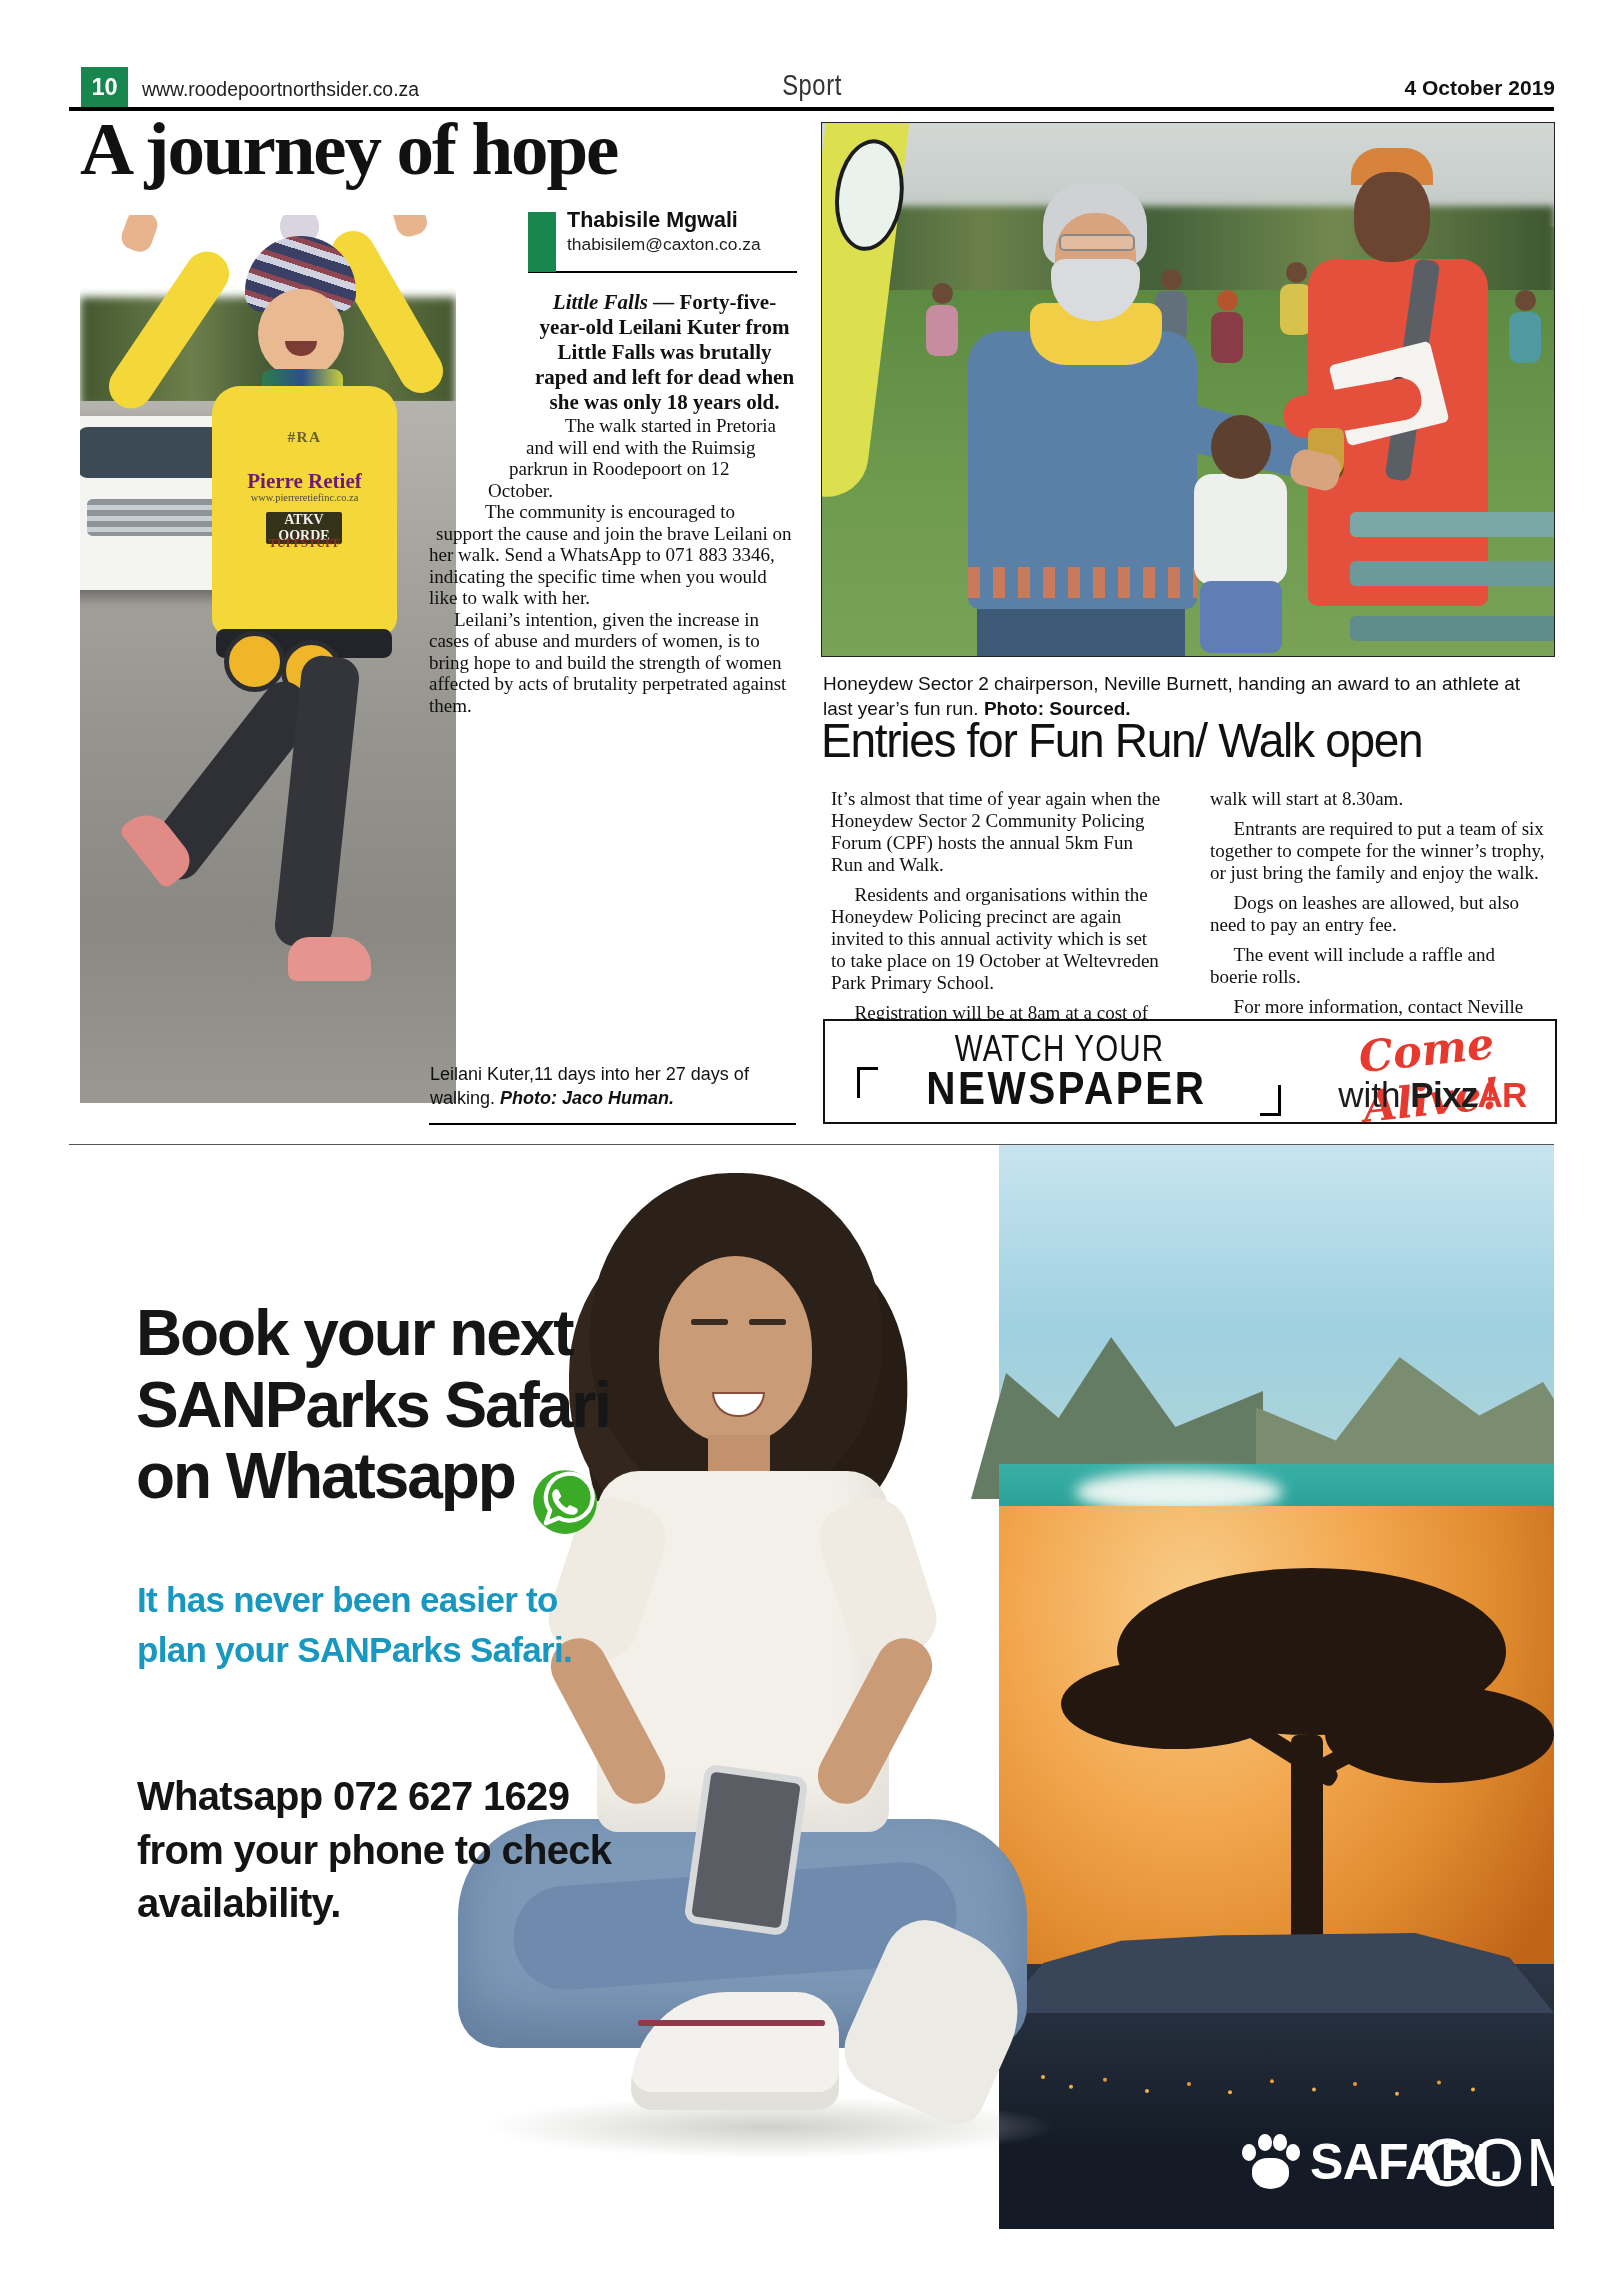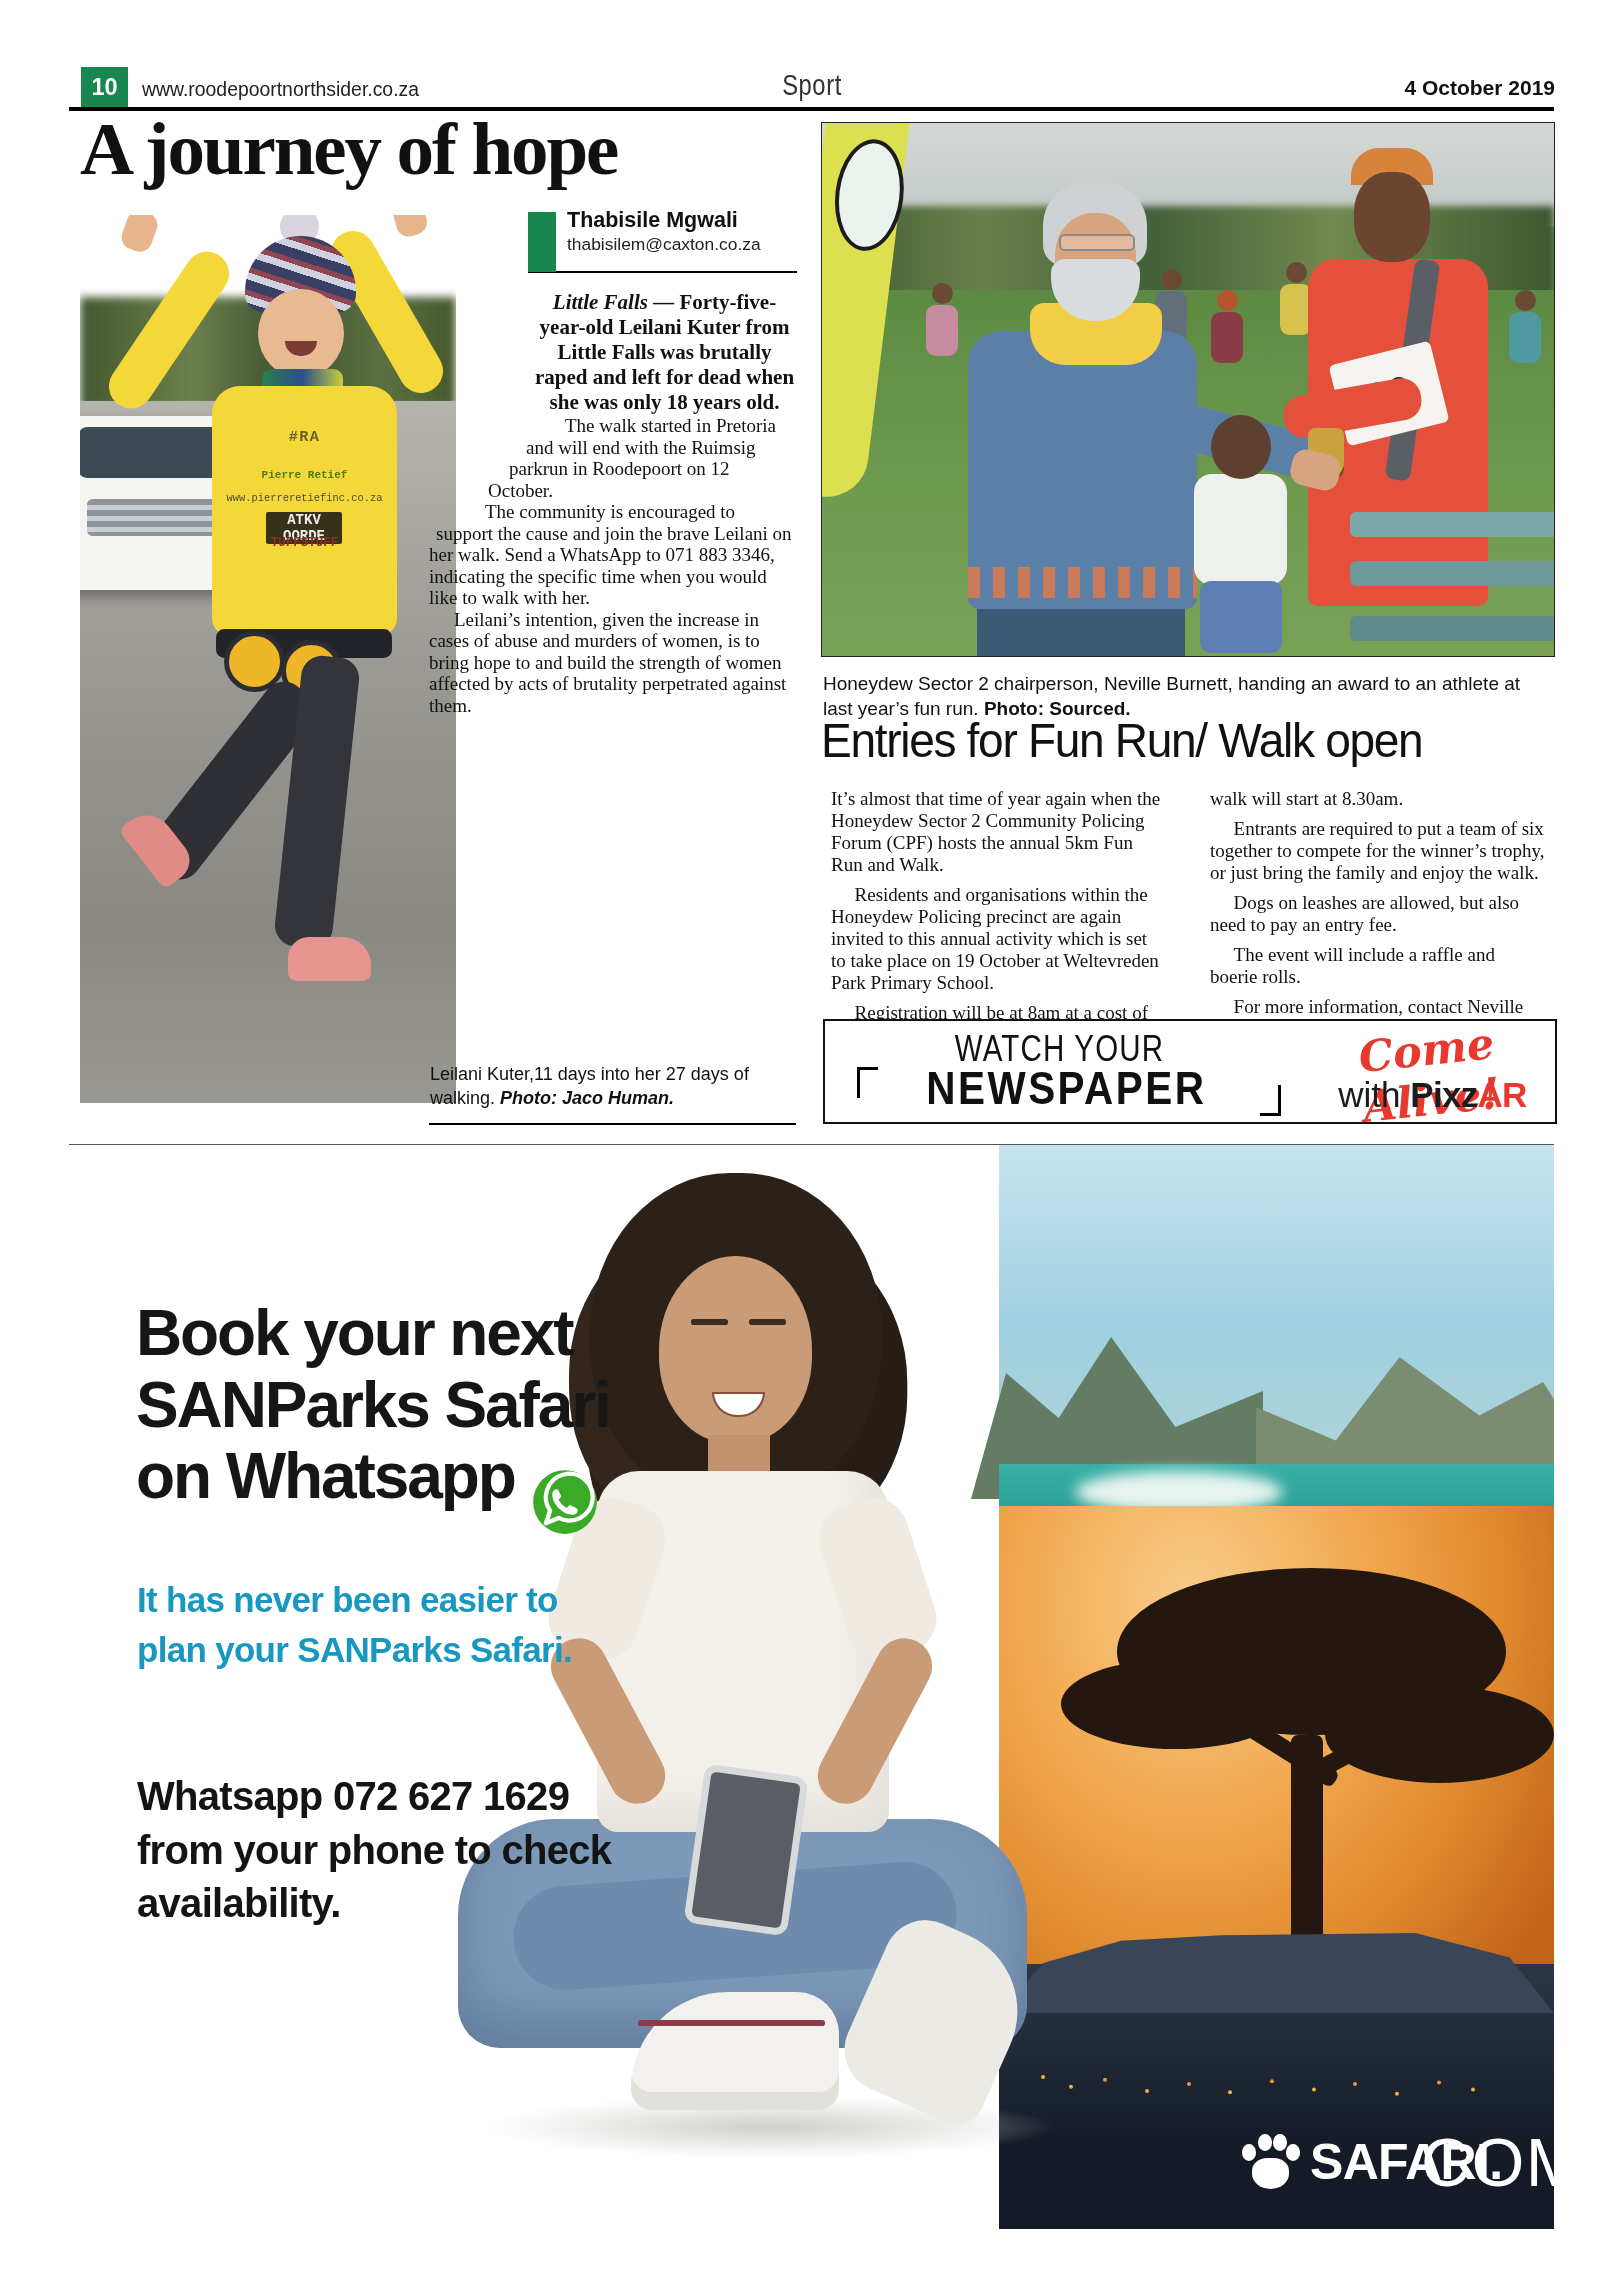--- a/index.html
+++ b/index.html
@@ -61,23 +61,23 @@
   .wmn .pom{position:absolute;left:200px;top:-8.3px;width:39px;height:39px;background:#d8d4e0;border-radius:50%;}
   .wmn .beanie{position:absolute;left:165px;top:21px;width:111px;height:76px;border-radius:56px 56px 18px 18px;
       background:repeating-linear-gradient(18deg,#3a3f66 0 9.7px,#cfd2de 9.7px 16.7px,#8d4652 16.7px 22px);}
   .wmn .face{position:absolute;left:178px;top:74px;width:86px;height:89px;background:#e9b991;border-radius:50%;}
   .wmn .smile{position:absolute;left:205px;top:126px;width:32px;height:15.3px;border-radius:0 0 28px 28px;background:#7c3b35;}
   .wmn .scarf{position:absolute;left:182px;top:154px;width:81px;height:28px;border-radius:9.7px;
       background:linear-gradient(90deg,#2d7d4b,#2c4f8a 50%,#c8cf3c);}
   .wmn .torso{position:absolute;left:132px;top:171px;width:185px;height:250px;background:#f4d83a;
       border-radius:28px 28px 18px 18px;}
   .wmn .shirt-tag{position:absolute;width:100%;text-align:center;color:#3a3a28;
-      font-family:Liberation Mono, monospace;}
+      font-family:Liberation Serif, serif;}
   .wmn .t1{top:42px;font-size:15.3px;font-weight:bold;letter-spacing:1.4px;opacity:.75;}
-  .wmn .t2{top:83px;font-size:11px;font-weight:bold;color:#4d7c0f;}
+  .wmn .t2{top:83px;font-size:21px;font-weight:bold;color:#701a75;}
   .wmn .t3{top:106px;font-size:10.4px;color:#4a4a38;}
   .wmn .t4{top:126px;font-size:14px;font-weight:bold;background:rgba(20,20,20,.85);color:#f2eded;
       width:76px;left:54px;border-radius:2.1px;}
   .wmn .t5{top:150px;font-size:12.5px;font-weight:bold;color:#8d2f22;}
   .wmn .belt{position:absolute;left:136px;top:414px;width:176px;height:29px;background:#23242a;border-radius:8.3px;}
   .wmn .muff{position:absolute;width:51px;height:51px;background:#f0b62a;border:5.6px solid #2c2d33;border-radius:50%;}
   .wmn .muffA{left:144px;top:416px;}
   .wmn .muffB{left:201px;top:425px;}
   .wmn .legF{position:absolute;left:208px;top:441px;width:58px;height:292px;background:#33353a;border-radius:21px;transform:rotate(6deg);}
   .wmn .legB{position:absolute;left:124px;top:451px;width:56px;height:229px;background:#2e3035;border-radius:21px;transform:rotate(38deg);}

